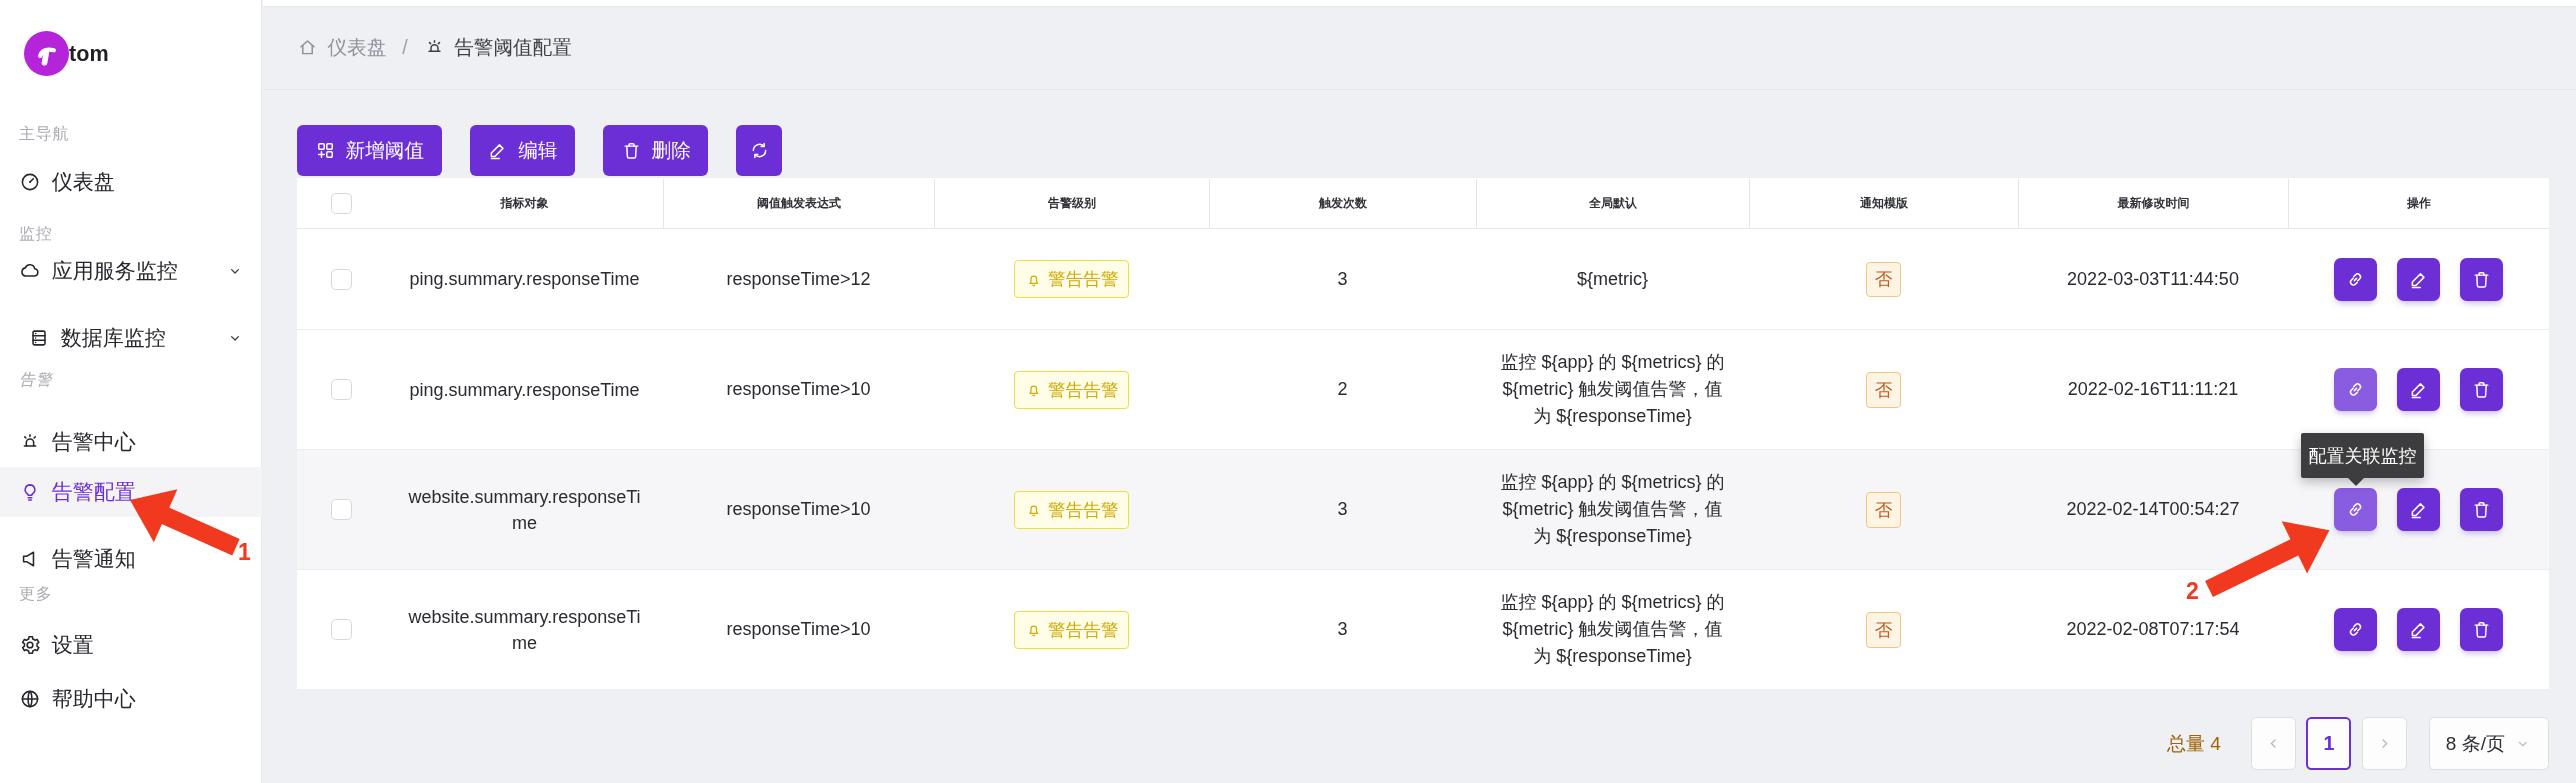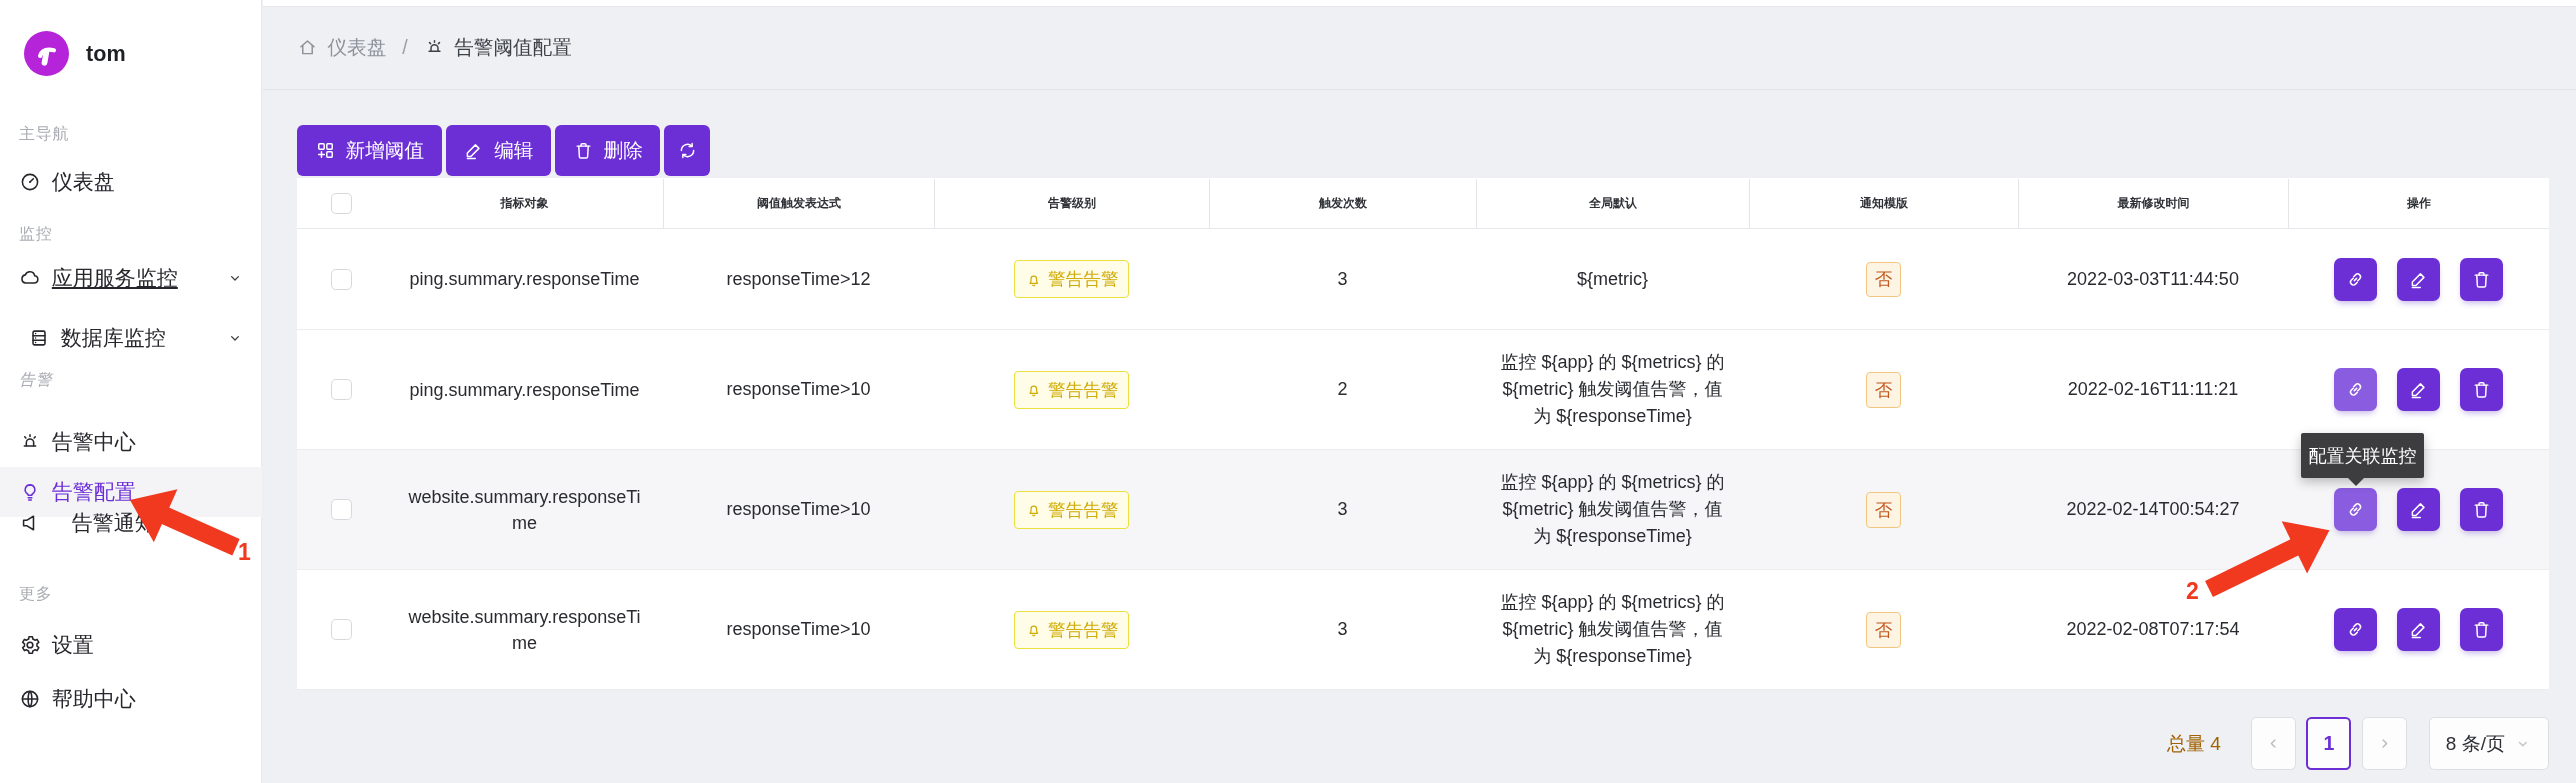--- a/index.html
+++ b/index.html
@@ -5,21 +5,21 @@
   * { margin:0; padding:0; box-sizing:border-box; }
   html,body { width:2576px; height:783px; }
   body { font-family:"Liberation Sans","DejaVu Sans",sans-serif; background:#eef0f3; }
 
   .app { position:relative; width:2576px; height:783px; overflow:hidden; background:#eef0f3; }
 
   svg.ic { display:block; stroke:currentColor; fill:none; stroke-width:1.7; stroke-linecap:round; stroke-linejoin:round; }
 
   
   .sidebar { position:absolute; left:0; top:0; width:262px; height:783px; background:#ffffff; border-right:1.4px solid #eae7ea; z-index:5; }
-  .logo-row { position:absolute; top:31px; left:24px; display:flex; align-items:center; gap:17px; }
+  .logo-row { position:absolute; top:31px; left:24px; display:flex; align-items:center; gap:0; }
   .logo-circle { width:45px; height:45px; border-radius:50%; background:#b524d8; display:flex; align-items:center; justify-content:center; }
   .logo-circle svg { width:30px; height:30px; stroke:#ffffff; fill:none; stroke-width:3.4; stroke-linecap:round; }
   .user-name { font-size:21.6px; font-weight:bold; color:#1f2025; }
 
   .nav-sec { position:absolute; left:19px; font-size:16px; color:#a9acb2; letter-spacing:0.7px; }
   .nav-item { position:absolute; left:0; width:262px; height:50px; display:flex; align-items:center; padding-left:19px; cursor:pointer; color:#26262c; }
   .nav-item .ic { width:22px; height:22px; flex:none; }
   .nav-item .lbl { font-size:21px; margin-left:10.8px; white-space:nowrap; }
   .nav-item .chev { width:18px; height:18px; position:absolute; right:17.6px; color:#3a3a40; }
   .nav-item.active { background:#f4f4f7; color:#6c2fd6; }
@@ -30,21 +30,21 @@
   .breadcrumb-bar { height:83px; display:flex; align-items:center; padding-left:34px; border-bottom:1.4px solid #e2e4e8; }
   .crumb { display:flex; align-items:center; gap:9.5px; font-size:19.6px; }
   .crumb .ic { width:21px; height:21px; }
   .crumb-muted { color:#8d929b; }
   .crumb-current { color:#3d4148; }
   .crumb-sep { color:#9aa0a8; margin:0 16px; font-size:19.6px; }
 
   .content { padding:0 27px 0 34px; }
 
   
-  .toolbar { margin-top:35px; display:flex; gap:4px; }
+  .toolbar { margin-top:35px; display:flex; gap:28px; }
   .btn { height:51px; border:none; border-radius:6px; background:#6c2fd6; color:#ffffff; font-family:inherit;
          font-size:19.6px; display:flex; align-items:center; justify-content:center; gap:10px; padding:0 17.6px; cursor:pointer; }
   .btn .ic { width:21px; height:21px; }
   .btn.square { width:46px; padding:0; }
 
   
   .table { margin-top:2.7px; background:#ffffff; width:100%; }
   .tr { display:grid; grid-template-columns:89px 277px 271px 275px 267px 273px 269px 270px 1fr; align-items:center; }
   .thead { height:51px; border-bottom:1.4px solid #e7e8ec; }
   .th { font-size:12px; font-weight:bold; color:#2f3136; text-align:center; }
@@ -203,21 +203,21 @@
     </div>
 
   <div class="nav-sec" style="top: 124px;">主导航</div>
       <div class="nav-item" style="top: 157px;">
         <svg class="ic" viewBox="0 0 33 33" width="22" height="22">
           <use href="#i-gauge"></use>
         </svg>
         <span class="lbl">仪表盘</span>
       </div>
       <div class="nav-sec" style="top: 224px;">监控</div>
-      <div class="nav-item" style="top: 253px; text-decoration: underline;">
+      <div class="nav-item" style="top: 246px;">
         <svg class="ic" viewBox="0 0 33 33" width="22" height="22">
           <use href="#i-cloud"></use>
         </svg>
         <span class="lbl">应用服务监控</span>
         <svg class="ic chev" viewBox="0 0 27 27" width="18" height="18">
           <use href="#i-chev-down"></use>
         </svg>
       </div>
       <div class="nav-item" style="top: 313px; padding-left: 28px;">
         <svg class="ic" viewBox="0 0 33 33" width="22" height="22">
@@ -234,21 +234,21 @@
           <use href="#i-siren"></use>
         </svg>
         <span class="lbl">告警中心</span>
       </div>
       <div class="nav-item active" style="top: 467px;">
         <svg class="ic" viewBox="0 0 33 33" width="22" height="22">
           <use href="#i-bulb"></use>
         </svg>
         <span class="lbl">告警配置</span>
       </div>
-      <div class="nav-item" style="top: 498px; gap: 20px;">
+      <div class="nav-item" style="top: 534px;">
         <svg class="ic" viewBox="0 0 33 33" width="22" height="22">
           <use href="#i-horn"></use>
         </svg>
         <span class="lbl">告警通知</span>
       </div>
       <div class="nav-sec" style="top: 584px;">更多</div>
       <div class="nav-item" style="top: 620px;">
         <svg class="ic" viewBox="0 0 33 33" width="22" height="22">
           <use href="#i-gear"></use>
         </svg>

